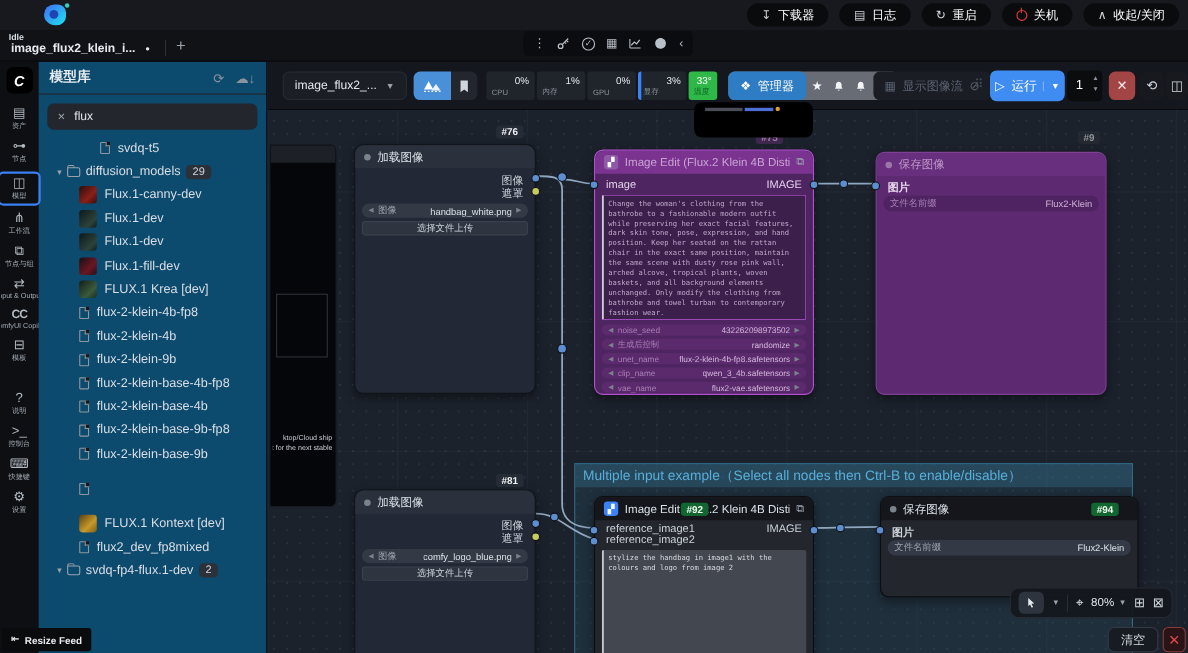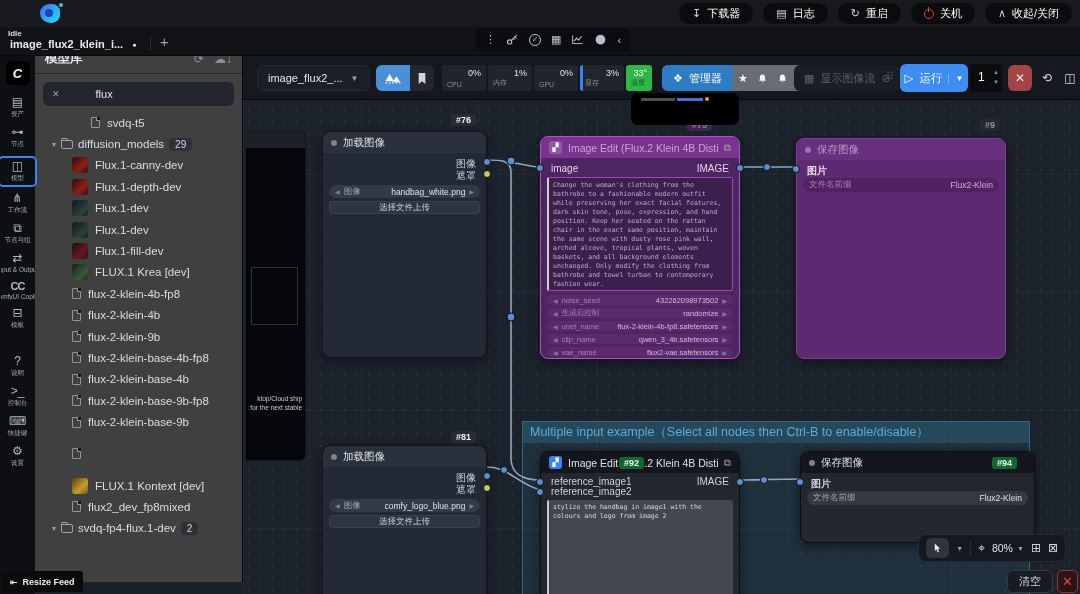--- a/index.html
+++ b/index.html
@@ -35,27 +35,27 @@
   .rail-logo { width:24px; height:24px; background:#000; border-radius:6px; color:#fff; font-weight:bold; font-size:13px; display:flex; align-items:center; justify-content:center; margin-bottom:11px; font-style:italic; }
   .rail-item { width:35px; display:flex; flex-direction:column; align-items:center; gap:1px; margin-bottom:7px; cursor:pointer; }
   .rail-item .ric { font-size:12px; color:#b2bac3; line-height:13px; }
   .rail-lbl { width:34px; overflow:hidden; display:flex; justify-content:center; }
   .rail-lbl span { white-space:nowrap; font-size:6.5px; color:#a7afb9; }
   .rail-sel { border:2px solid #3b82f6; border-radius:5px; padding:2px 0; margin-bottom:5px; }
   .rail-gap { height:18px; }
   .cc-logo { font-size:11px; font-weight:bold; letter-spacing:-1px; color:#b2bac3; }
 
   
-  .panel { position:absolute; left:35px; top:44px; width:208px; height:538px; background:#404040; border-right:1px solid #04050a; z-index:14; overflow:hidden; }
+  .panel { position:absolute; left:35px; top:56px; width:208px; height:538px; background:#0c4a6e; border-right:1px solid #04050a; z-index:14; overflow:hidden; }
   .panel-hdr { height:30px; display:flex; align-items:center; padding:0 10px; border-bottom:1px solid #22252b; }
   .panel-title { font-size:12.5px; font-weight:bold; color:#e7ebef; flex:1; }
   .panel-hic { font-size:12px; color:#8b939d; margin-left:10px; cursor:pointer; }
   .searchbox { margin:8px 8px 6px 8px; height:24px; background:#23262d; border-radius:6px; display:flex; align-items:center; gap:8px; padding:0 9px; }
   .searchbox .clr { font-size:9px; color:#9aa3ad; cursor:pointer; }
-  .searchbox .sval { font-size:11px; color:#dfe4e9;margin-left:28px; }
+  .searchbox .sval { font-size:11px; color:#dfe4e9; }
   .mrow { display:flex; align-items:center; height:21.4px; font-size:11.5px; color:#d9dee4; gap:7px; cursor:pointer; white-space:nowrap; }
   .mrow.lv3 { padding-left:56px; }
   .mrow.fold { padding-left:17px; gap:5px; }
   .mrow.item { padding-left:37px; }
   .mrow.wrap { height:42px; align-items:center; }
   .mrow.wrap .mlabel { white-space:normal; word-break:break-all; width:148px; line-height:1.45; }
   .chev { font-size:8px; color:#9aa3ad; }
   .fico { width:9px; height:11px; border:1px solid #8f97a1; border-radius:1px; position:relative; flex:none; }
   .fico::after { content:""; position:absolute; right:-1px; top:-1px; width:3px; height:3px; background:#15171c; border-left:1px solid #8f97a1; border-bottom:1px solid #8f97a1; }
   .dico { width:12px; height:9px; border:1px solid #9aa2ac; border-radius:1px 2px 2px 2px; position:relative; flex:none; }
@@ -337,24 +337,20 @@
       <span class="chev">▾</span>
       <span class="dico"></span>
       <span class="mlabel">diffusion_models</span>
       <span class="cbadge">29</span>
     </div>
   <div class="mrow item">
       <span class="thumb th-red"></span>
       <span class="mlabel">Flux.1-canny-dev</span>
     </div>
   <div class="mrow item">
-      <span class="thumb th-red"></span>
-      <span class="mlabel">Flux.1-depth-dev</span>
-    </div>
-  <div class="mrow item">
       <span class="thumb th-dark"></span>
       <span class="mlabel">Flux.1-dev</span>
     </div>
   <div class="mrow item">
       <span class="thumb th-dark"></span>
       <span class="mlabel">Flux.1-dev</span>
     </div>
   <div class="mrow item">
       <span class="thumb th-fill"></span>
       <span class="mlabel">Flux.1-fill-dev</span>

